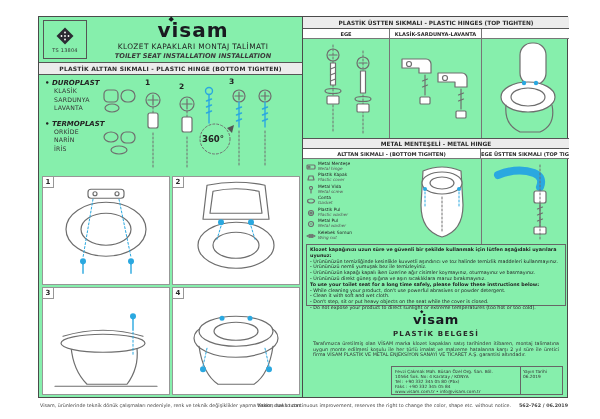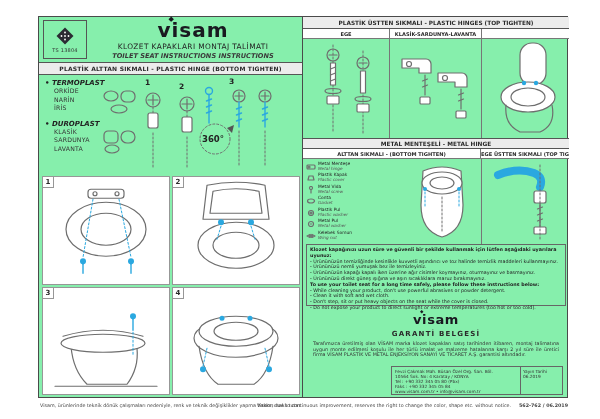--- a/index.html
+++ b/index.html
@@ -105,47 +105,47 @@
               <circle cx="10" cy="13.5" r="0.9"></circle>
           </g>
         </svg>
         <div class="cert-label">TS 13804</div>
       </div>
       <div class="brand-area">
         <span class="brand-word">
           <span>visam</span><span class="brand-diamond">◆</span>
         </span>
         <div class="title-tr">KLOZET KAPAKLARI MONTAJ TALİMATI</div>
-        <div class="title-en">TOILET SEAT  INSTRUCTIONS INSTRUCTIONS</div>
+        <div class="title-en">TOILET SEAT  INSTALLATION INSTALLATION</div>
       </div>
     </div>
 
     <div class="section-bar section-bar-left">PLASTİK ALTTAN SIKMALI - PLASTIC HINGE (BOTTOM TIGHTEN)</div>
 
     <div class="materials">
+      <div class="mat-group">
+        <div class="mat-heading">• DUROPLAST</div>
+        <div class="mat-item">KLASİK</div>
+        <div class="mat-item">SARDUNYA</div>
+        <div class="mat-item">LAVANTA</div>
+        <svg class="mat-icons" width="34" height="26" viewBox="0 0 34 26">
+          <rect class="s" x="1" y="2" width="14" height="12" rx="4"></rect>
+          <rect class="s" x="18" y="2" width="14" height="12" rx="6"></rect>
+          <ellipse class="s" cx="9" cy="20" rx="7" ry="4"></ellipse>
+        </svg>
+      </div>
       <div class="mat-group">
         <div class="mat-heading">• TERMOPLAST</div>
         <div class="mat-item">ORKİDE</div>
         <div class="mat-item">NARİN</div>
         <div class="mat-item">İRİS</div>
         <svg class="mat-icons" width="34" height="26" viewBox="0 0 34 26">
           <ellipse class="s" cx="8" cy="8" rx="7" ry="5"></ellipse>
           <rect class="s" x="18" y="3" width="14" height="11" rx="5"></rect>
           <ellipse class="s" cx="16" cy="21" rx="8" ry="4"></ellipse>
-        </svg>
-      </div>
-      <div class="mat-group">
-        <div class="mat-heading">• DUROPLAST</div>
-        <div class="mat-item">KLASİK</div>
-        <div class="mat-item">SARDUNYA</div>
-        <div class="mat-item">LAVANTA</div>
-        <svg class="mat-icons" width="34" height="26" viewBox="0 0 34 26">
-          <rect class="s" x="1" y="2" width="14" height="12" rx="4"></rect>
-          <rect class="s" x="18" y="2" width="14" height="12" rx="6"></rect>
-          <ellipse class="s" cx="9" cy="20" rx="7" ry="4"></ellipse>
         </svg>
       </div>
     </div>
 
     <svg class="hinge-diagram" viewBox="0 0 162 100">
       <text x="8" y="12" font-size="7.5" font-weight="bold">1</text>
       <circle class="s" cx="16" cy="27" r="7"></circle>
         <line class="s" x1="11" y1="27" x2="21" y2="27"></line>
         <line class="s" x1="16" y1="22" x2="16" y2="32"></line>
       <line class="s d" x1="16" y1="34" x2="16" y2="40"></line>
@@ -429,21 +429,21 @@
       <div class="care-line">- While cleaning your product, don't use powerful abrasives or powder detergent.</div>
       <div class="care-line">- Clean it with soft and wet cloth.</div>
       <div class="care-line">- Don't step, sit or put heavy objects on the seat while the cover is closed.</div>
       <div class="care-line">- Do not expose your product to direct sunlight or extreme temperatures (too hot or too cold).</div>
     </div>
 
     <div class="warranty">
       <span class="w-brand">
         <span>visam</span><span class="w-diamond">◆</span>
       </span>
-      <div class="w-title">GARANTİ BELGESİ</div>
+      <div class="w-title">PLASTİK BELGESİ</div>
       <div class="w-text">Tarafımızca üretilmiş olan VİSAM marka klozet kapakları satış tarihinden itibaren, montaj talimatına uygun monte edilmesi koşulu ile her türlü imalat ve malzeme hatalarına karşı 2 yıl süre ile üretici firma VİSAM PLASTİK VE METAL ENJEKSİYON SANAYİ VE TİCARET A.Ş. garantisi altındadır.</div>
     </div>
 
     <div class="contact-box">
       <div class="c-left">
         <div class="c-line">Fevzi Çakmak Mah. Büsan Özel Org. San. Böl.</div>
         <div class="c-line">10564 Sok. No: 4  Karatay / KONYA</div>
         <div class="c-line">Tel : +90 332 345 05 80 (Pbx)</div>
         <div class="c-line">Faks : +90 332 345 05 84</div>
         <div class="c-line">www.visam.com.tr  •  info@visam.com.tr</div>

